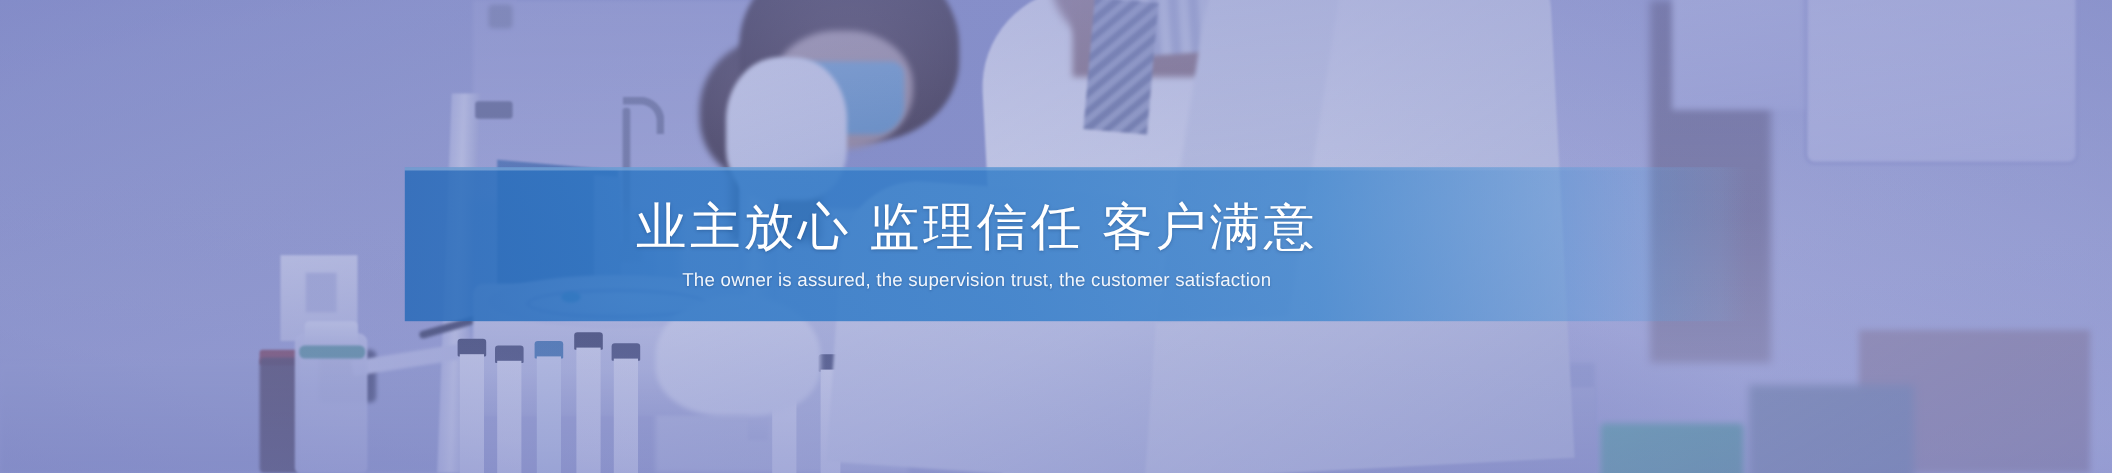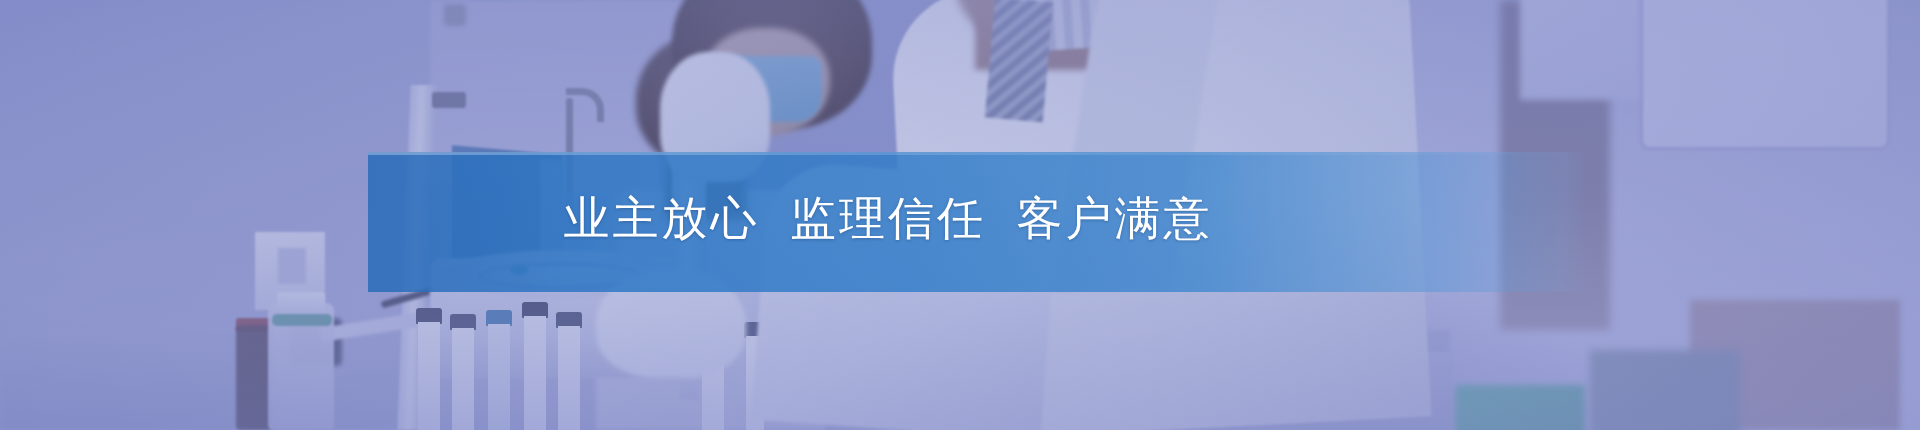--- a/index.html
+++ b/index.html
@@ -356,21 +356,20 @@
   }
 
   .headline{
     color:#ffffff;
     font-size:46px;
     font-weight:400;
     letter-spacing:3px;
     line-height:1.18;
     white-space:nowrap;
     text-shadow:0 1px 3px rgba(18,50,95,.35);
-    font-family:Liberation Mono, monospace;
   }
   .subline{
     color:#f2f6fc;
     font-size:17px;
     font-weight:400;
     letter-spacing:.2px;
     margin-top:12px;
     white-space:nowrap;
     text-shadow:0 1px 2px rgba(18,50,95,.35);
   }
@@ -477,16 +476,17 @@
     <div class="doc-glove"></div>
 
     <div class="grade"></div>
     <div class="grade2"></div>
   </div>
 
   <div class="band">
     <div class="band-top-line"></div>
     <div class="band-text">
       <div class="headline">业主放心 监理信任  客户满意</div>
+      <div class="subline">The owner is assured, the supervision trust, the customer satisfaction</div>
     </div>
   </div>
 
 </div>
 
 </body></html>

